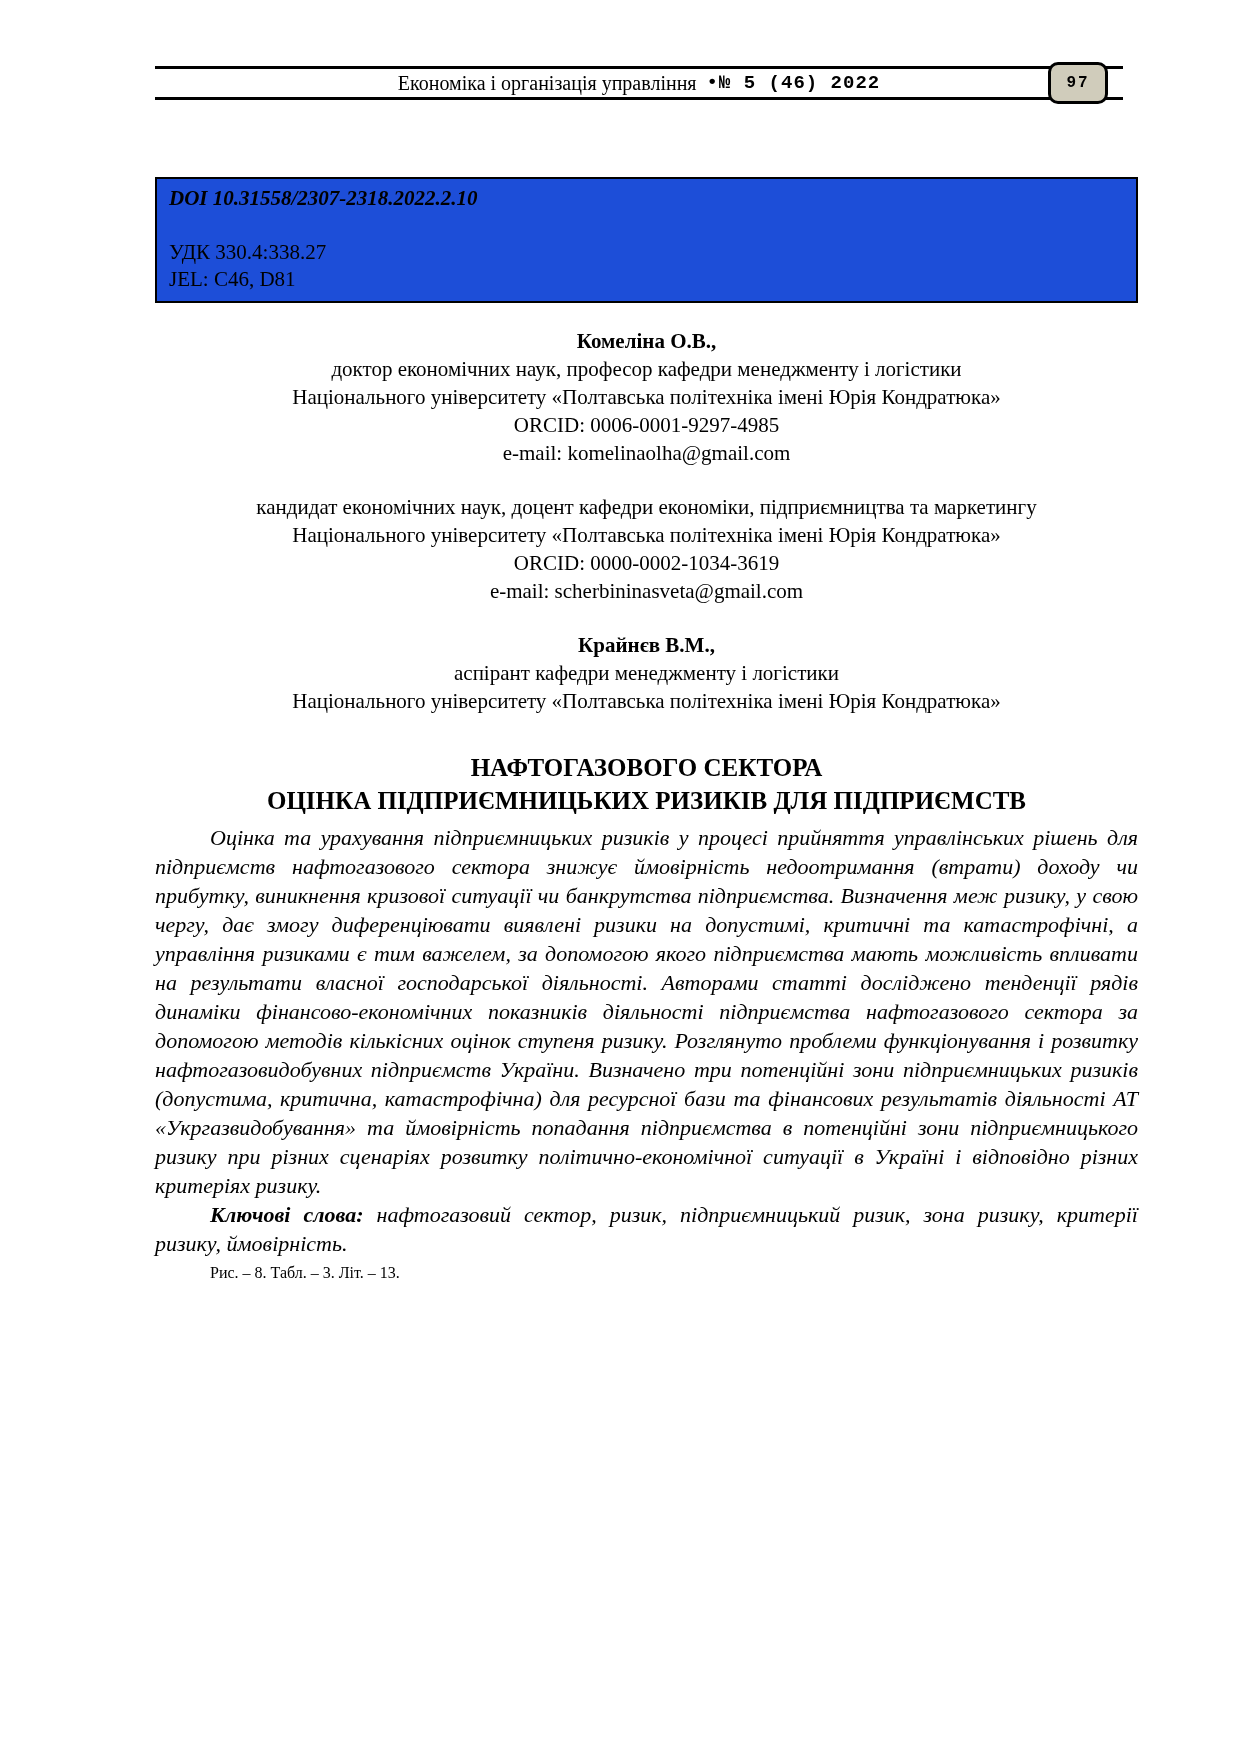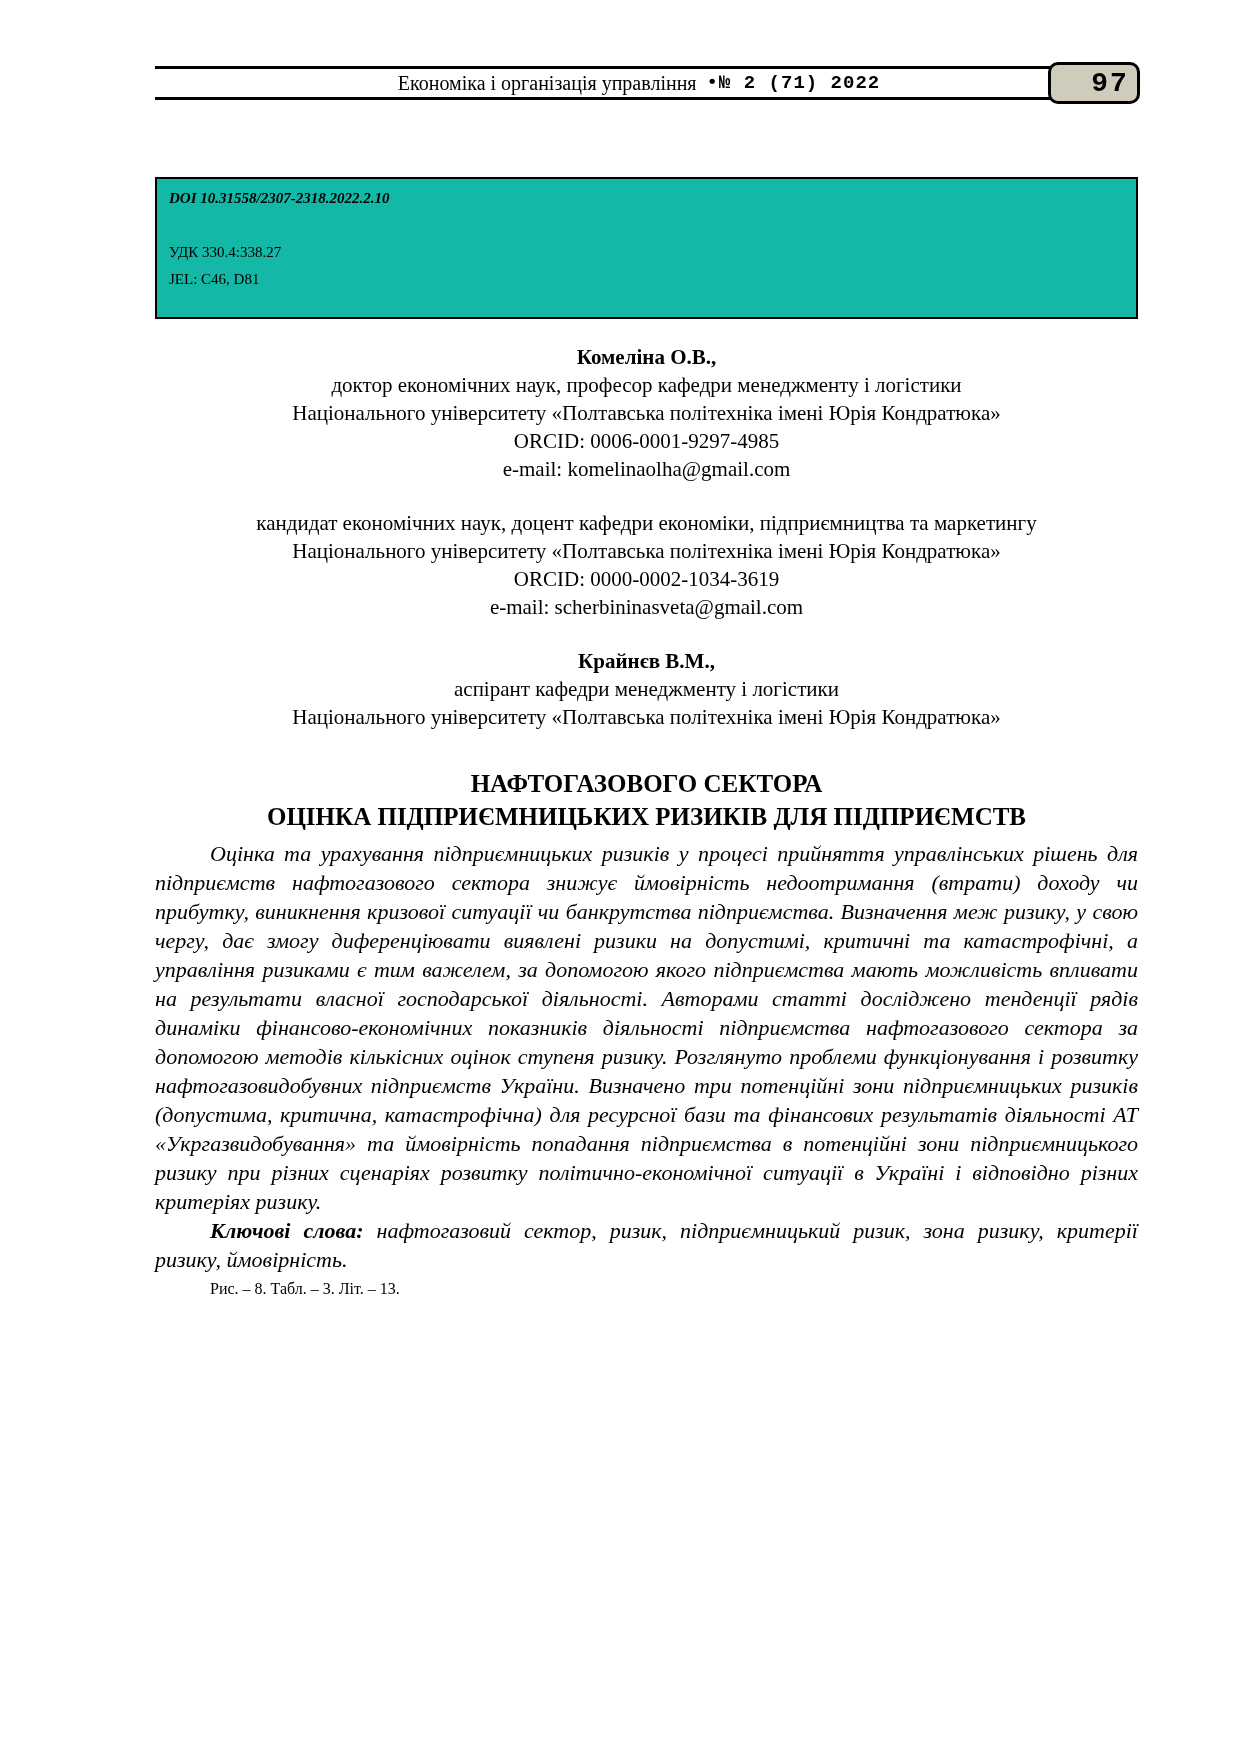--- a/index.html
+++ b/index.html
@@ -26,31 +26,31 @@
     font-weight: bold; font-size: 19px; letter-spacing: 1px;
     white-space: pre; margin-left: 10px;
   }
   .page-badge {
     position: absolute; left: 1048px; top: 62px;
     width: 54px; height: 36px;
     border: 3px solid #000; border-radius: 10px;
     background: #d0ccbb;
     display: flex; align-items: center; justify-content: center;
     font-family: "Liberation Mono", monospace;
-    font-weight: bold; font-size: 28px; letter-spacing: 2px; padding-left: 32px;
+    font-weight: bold; font-size: 16px; letter-spacing: 2px;
   }
 
   .content { position: absolute; left: 155px; top: 177px; width: 983px; }
 
   
   .meta-box {
-    background: #14b8a6;
+    background: #1d4ed8;
     border: 2px solid #000;
-    padding: 6px 12px 24px 12px;
-    font-size: 15px; line-height: 27px;
+    padding: 6px 12px 8px 12px;
+    font-size: 21px; line-height: 27px;
   }
   .meta-doi { font-weight: bold; font-style: italic; margin-bottom: 27px; }
 
   
   .author-block { text-align: center; font-size: 21px; line-height: 28px; }
   .author-block.first { margin-top: 24px; }
   .author-block.next { margin-top: 26px; }
   .author-name { font-weight: bold; }
 
   
@@ -84,21 +84,21 @@
     text-indent: 55px;
   }
 </style>
 </head>
 <body>
 
 <div class="page">
 
   <div class="header-band">
     <span class="journal-title">Економіка і організація управління</span>
-    <span class="issue-no">•№ 2 (71) 2022</span>
+    <span class="issue-no">•№ 5 (46) 2022</span>
   </div>
 
   <div class="page-badge">
     <span>97</span>
   </div>
 
   <div class="content">
 
     <div class="meta-box">
       <div class="meta-doi">DOI 10.31558/2307-2318.2022.2.10</div>

